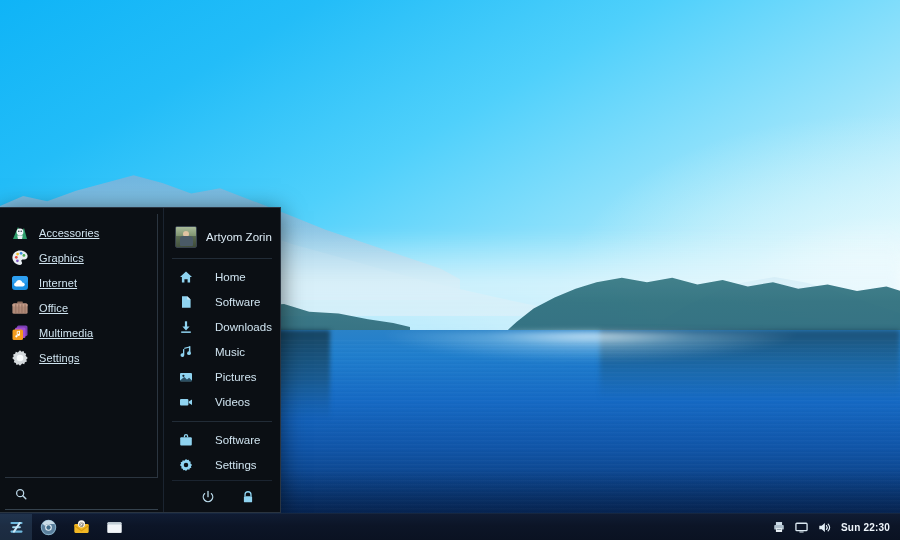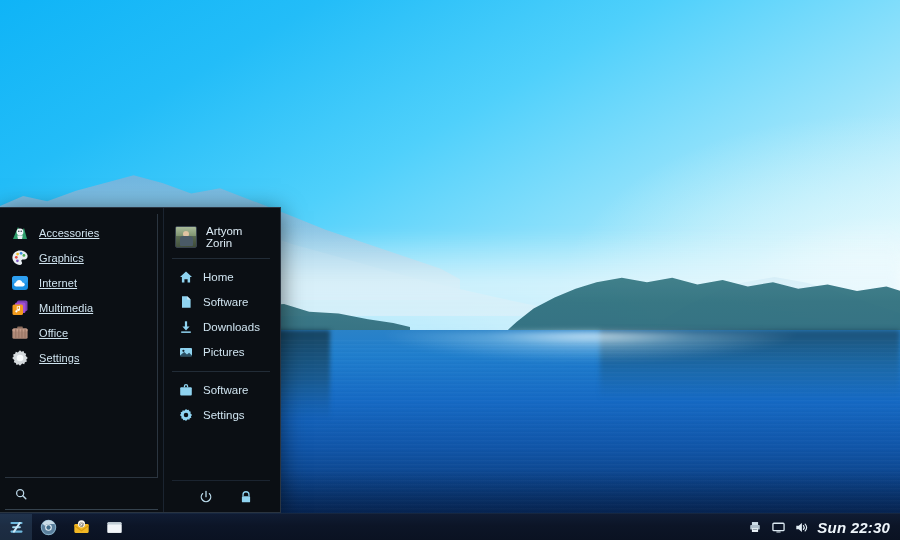--- a/index.html
+++ b/index.html
@@ -163,21 +163,21 @@
     border:1px solid #39434d;
   }
   .avatar .av-sky { position:absolute; left:0; top:0; right:0; height:45%; background:linear-gradient(180deg,#a9bb9a,#7f9470); }
   .avatar .av-head { position:absolute; left:7px; top:4px; width:6px; height:6px; border-radius:50%; background:#e0c3a2; }
   .avatar .av-body { position:absolute; left:4px; top:9px; width:13px; height:10px; border-radius:3px 3px 1px 1px; background:#4a5a66; }
   .user-name { font-size:11.5px; color:#dcebf5; }
 
   .sep { height:1px; background:#222c37; margin:2px 0 5px 0; }
 
   .place-item {
-    display:flex; align-items:center; gap:10px;
+    display:flex; align-items:center; gap:22px;
     height:25px; padding-left:6px; cursor:default;
   }
   .place-item .pic { width:15px; height:15px; flex:0 0 15px; display:flex; align-items:center; justify-content:center; }
   .place-item .plb { font-size:11.5px; color:#cfe3ef; }
 
   .menu-right-bottom { margin-top:auto; }
   .power-row {
     height:32px; display:flex; align-items:center; justify-content:flex-end;
     gap:24px; padding-right:16px;
     border-top:1px solid #1b2430;
@@ -196,21 +196,21 @@
     width:32px; height:27px; display:flex; align-items:center; justify-content:center;
     background:rgba(120,175,215,.16);
     cursor:default;
   }
   .tb-launcher {
     width:33px; height:27px; display:flex; align-items:center; justify-content:center;
     cursor:default;
   }
   .tray { margin-left:auto; display:flex; align-items:center; gap:9px; padding-right:10px; }
   .tray-ic { width:14px; height:14px; display:flex; align-items:center; justify-content:center; cursor:default; }
-  #clock { font-size:15px; color:#eef5fb; font-weight:bold; letter-spacing:.2px; cursor:default;font-style:italic; }
+  #clock { font-size:10px; color:#eef5fb; font-weight:bold; letter-spacing:.2px; cursor:default; }
 
   svg { display:block; }
 </style>
 </head>
 <body>
 
 <div id="desktop">
   <div class="sky"></div>
   <div class="ridge-far"></div>
   <div class="ridge-far2"></div>
@@ -266,47 +266,47 @@
             <rect x="1" y="2" width="16" height="7" rx="3" fill="#2e9ff0"></rect>
             <path d="M5.2 12.4c-1.2 0-2.1-.9-2.1-2 0-1 .8-1.9 1.9-2 .3-1.4 1.6-2.5 3.1-2.5 1.6 0 2.9 1.1 3.2 2.6h.2c1.3 0 2.3 1 2.3 2.1 0 1-.9 1.8-2.1 1.8z" fill="#ffffff"></path>
           </svg>
         </span>
         <span class="lb">Internet</span>
       </div>
 
       <div class="cat-item">
         <span class="ic">
           <svg width="18" height="18" viewBox="0 0 18 18">
-            <rect x="6" y="1.5" width="10.5" height="10.5" rx="1.6" fill="#7b3fb5"></rect>
-            <rect x="4" y="3.5" width="10.5" height="10.5" rx="1.6" fill="#a24fd0"></rect>
-            <rect x="1.5" y="5.5" width="10.5" height="10.5" rx="1.6" fill="#f29b1d"></rect>
-            <path d="M6.6 8.2v4.1a1.15 1.15 0 1 1-.85-1.1V7.6l3.2-.75v3.95a1.15 1.15 0 1 1-.85-1.1V7.4z" fill="#ffffff"></path>
-          </svg>
-        </span>
-        <span class="lb">Multimedia</span>
-      </div>
-
-      <div class="cat-item">
-        <span class="ic">
-          <svg width="18" height="18" viewBox="0 0 18 18">
             <rect x="6.2" y="2.6" width="5.6" height="2" rx=".6" fill="#8a6a5a"></rect>
             <rect x="1.4" y="4.4" width="15.2" height="10.4" rx="1.5" fill="#b08a78"></rect>
             <rect x="1.4" y="4.4" width="15.2" height="3" rx="1.5" fill="#c49c89"></rect>
             <rect x="4.1" y="5.3" width="1.3" height="8.6" fill="#9b7766"></rect>
             <rect x="7.2" y="5.3" width="1.3" height="8.6" fill="#9b7766"></rect>
             <rect x="10.3" y="5.3" width="1.3" height="8.6" fill="#9b7766"></rect>
             <rect x="13.4" y="5.3" width="1.3" height="8.6" fill="#9b7766"></rect>
           </svg>
         </span>
         <span class="lb">Office</span>
       </div>
 
       <div class="cat-item">
         <span class="ic">
           <svg width="18" height="18" viewBox="0 0 18 18">
+            <rect x="6" y="1.5" width="10.5" height="10.5" rx="1.6" fill="#7b3fb5"></rect>
+            <rect x="4" y="3.5" width="10.5" height="10.5" rx="1.6" fill="#a24fd0"></rect>
+            <rect x="1.5" y="5.5" width="10.5" height="10.5" rx="1.6" fill="#f29b1d"></rect>
+            <path d="M6.6 8.2v4.1a1.15 1.15 0 1 1-.85-1.1V7.6l3.2-.75v3.95a1.15 1.15 0 1 1-.85-1.1V7.4z" fill="#ffffff"></path>
+          </svg>
+        </span>
+        <span class="lb">Multimedia</span>
+      </div>
+
+      <div class="cat-item">
+        <span class="ic">
+          <svg width="18" height="18" viewBox="0 0 18 18">
             <path d="M9 1.2l1.5 1.5 2-.6.7 2 2 .7-.6 2L16.8 9l-1.5 1.5.6 2-2 .7-.7 2-2-.6L9 16.8l-1.5-1.5-2 .6-.7-2-2-.7.6-2L1.2 9l1.5-1.5-.6-2 2-.7.7-2 2 .6z" fill="#d5dadd"></path>
             <circle cx="9" cy="9" r="3.3" fill="#f7fafb"></circle>
           </svg>
         </span>
         <span class="lb">Settings</span>
       </div>
 
 
 
     </div>
@@ -358,32 +358,51 @@
       <span class="pic">
         <svg width="14" height="14" viewBox="0 0 14 14">
           <rect x="5.9" y="1.3" width="2.2" height="6" fill="#8fd3f0"></rect>
           <path d="M3.4 6.4 L7 10.4 L10.6 6.4z" fill="#8fd3f0"></path>
           <rect x="2.2" y="11.4" width="9.6" height="1.5" fill="#8fd3f0"></rect>
         </svg>
       </span>
       <span class="plb">Downloads</span>
     </div>
 
+    <div class="place-item">
+      <span class="pic">
+        <svg width="14" height="14" viewBox="0 0 14 14">
+          <path d="M11.4 1.3 L5.3 2.8 v7.3a1.9 1.9 0 1 1-1.3-1.8V4.2l6.1-1.5z" fill="#8fd3f0"></path>
+          <circle cx="10" cy="8.2" r="1.9" fill="#8fd3f0"></circle>
+          <rect x="9.9" y="1.3" width="1.5" height="7" fill="#8fd3f0"></rect>
+        </svg>
+      </span>
+      <span class="plb">Music</span>
+    </div>
 
     <div class="place-item">
       <span class="pic">
         <svg width="14" height="14" viewBox="0 0 14 14">
           <rect x="1" y="3" width="12" height="8.2" rx="1" fill="#8fd3f0"></rect>
           <circle cx="4.4" cy="5.8" r="1.1" fill="#14222c"></circle>
           <path d="M1 10.6 L5.2 6.9 L8 9.5 L10.1 7.8 L13 10.4 v.8H1z" fill="#2b4f63"></path>
         </svg>
       </span>
       <span class="plb">Pictures</span>
     </div>
 
+    <div class="place-item">
+      <span class="pic">
+        <svg width="14" height="14" viewBox="0 0 14 14">
+          <rect x="1" y="4" width="8.4" height="6.4" rx="1" fill="#8fd3f0"></rect>
+          <path d="M9.8 6.6 L13 4.6 v5.4 L9.8 8z" fill="#8fd3f0"></path>
+        </svg>
+      </span>
+      <span class="plb">Videos</span>
+    </div>
 
     <div class="sep" style="margin-top:7px;"></div>
 
     <div class="place-item">
       <span class="pic">
         <svg width="14" height="14" viewBox="0 0 14 14">
           <rect x="1.2" y="4.2" width="11.6" height="8.2" rx="1" fill="#8fd3f0"></rect>
           <path d="M4.8 4.2V3.1a2.2 2.2 0 0 1 4.4 0v1.1h-1.3V3.1a.9.9 0 0 0-1.8 0v1.1z" fill="#8fd3f0"></path>
         </svg>
       </span>

